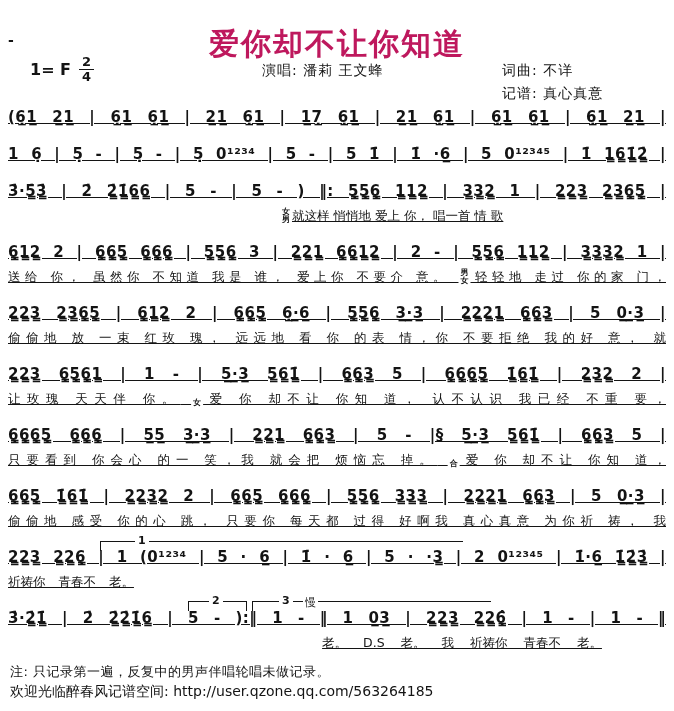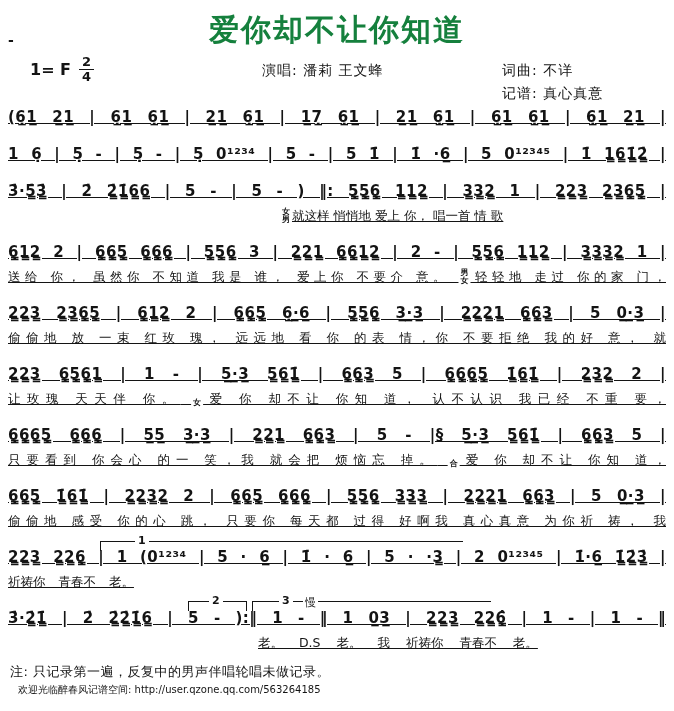--- a/index.html
+++ b/index.html
@@ -6,25 +6,25 @@
   body{
     width:674px;height:711px;
     background:#ffffff;
     position:relative;
     overflow:hidden;
     font-family:"DejaVu Sans", sans-serif;
     color:#141414;
   }
   .margin-dash{position:absolute;left:8px;top:32px;font-size:14px;font-weight:bold;}
   .title{
-    position:absolute;top:10px;left:0;right:0;margin:0;
+    position:absolute;top:10px;left:0;right:0;margin:14px;
     text-align:center;
     font-family:"DejaVu Serif", serif;
     font-weight:bold;font-size:30px;letter-spacing:2px;
-    color:#15803d;
+    color:#be185d;
   }
   .key-sig{
     position:absolute;left:30px;top:58px;
     font-size:16px;font-weight:bold;
     font-family:"DejaVu Sans", sans-serif;
   }
   .frac{display:inline-block;vertical-align:middle;text-align:center;
     font-size:13px;line-height:12px;font-weight:bold;margin-left:8px;margin-top:-2px;}
   .frac .num{display:block;border-bottom:1.5px solid #141414;padding:0 3px 1px;}
   .frac .den{display:block;padding-top:1px;}
@@ -41,21 +41,21 @@
     font-weight:bold;font-size:15px;line-height:23px;
     text-align:justify;text-align-last:justify;
     letter-spacing:0.5px;
     white-space:normal;
   }
   .lyrics{
     font-size:12.5px;line-height:15px;margin-top:5px;
   }
   .lyrics.full{text-align:justify;text-align-last:justify;}
   .lyrics.indent-right{padding-left:272px;}
-  .lyrics.indent-ds{padding-left:250px;word-spacing:12px;}
+  .lyrics.indent-ds{padding-left:250px;word-spacing:12px;text-align:center;}
   .lyrics.short{word-spacing:9px;}
   .voice{
     display:inline-block;font-size:8px;line-height:7.5px;
     white-space:pre-line;vertical-align:bottom;
     margin:0 2px;font-weight:bold;
   }
   .volta{position:absolute;height:9px;border-top:1.2px solid #141414;}
   .volta .vlabel{
     position:absolute;top:-8px;background:#fff;
     font-size:11px;font-weight:bold;padding:0 3px;
@@ -63,21 +63,21 @@
   .volta .vtempo{position:absolute;top:-7px;font-size:11px;background:#fff;padding:0 2px;}
   #volta1{left:100px;top:541px;width:362px;border-left:1.2px solid #141414;}
   #volta1 .vlabel{left:34px;}
   #volta2{left:188px;top:601px;width:57px;border-left:1.2px solid #141414;border-right:1.2px solid #141414;}
   #volta2 .vlabel{left:20px;}
   #volta3{left:252px;top:601px;width:238px;border-left:1.2px solid #141414;}
   #volta3 .vlabel{left:26px;}
   #volta3 .vtempo{left:50px;}
 
   .foot-note{position:absolute;left:10px;top:663px;font-size:13px;letter-spacing:0.5px;}
-  .foot-welcome{position:absolute;left:18px;top:683px;font-size:10px;}
+  .foot-welcome{position:absolute;left:10px;top:683px;font-size:14px;}
 </style>
 </head>
 <body>
 
 <div>
 
   <span class="margin-dash">-</span>
 
   <h1 class="title">爱你却不让你知道</h1>
 

